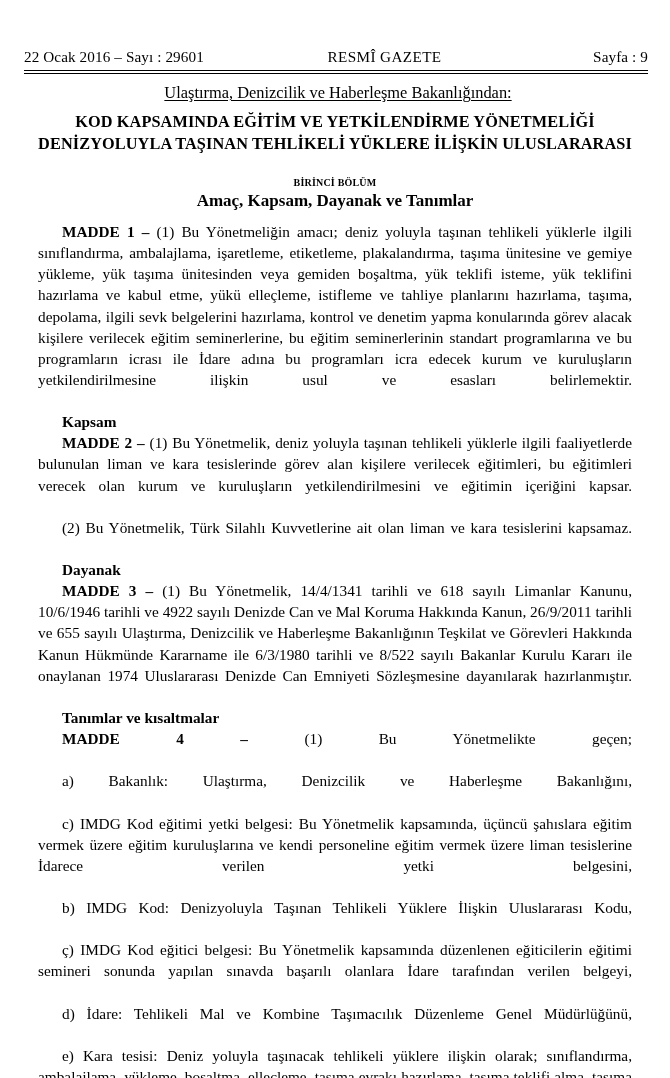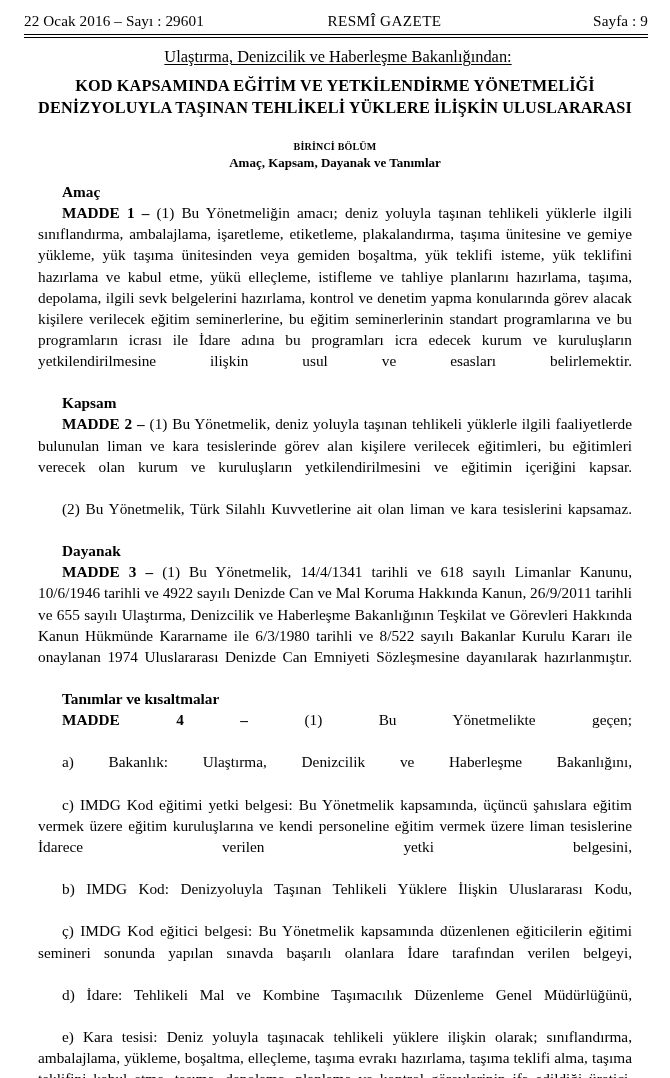--- a/index.html
+++ b/index.html
@@ -31,20 +31,21 @@
     justify-content: space-between;
     padding: 12px 22px 0 24px;
     font-size: 15.2px;
     letter-spacing: 0.1px;
   }
   .rh-left  { white-space: nowrap; }
   .rh-center{
     white-space: nowrap;
     letter-spacing: 0.4px;
     margin-right: 28px;
+    margin-top: 36px;
   }
   .rh-right { white-space: nowrap; }
 
   
   .header-rule {
     margin: 4px 22px 0 24px;
     border-top: 1.6px solid #000;
     height: 3px;
     box-sizing: content-box;
   }
@@ -84,21 +85,21 @@
   .chapter {
     text-align: center;
     font-weight: bold;
     font-size: 10px;
     margin: 22px 0 0 0;
     letter-spacing: 0.2px;
   }
   .chapter-sub {
     text-align: center;
     font-weight: bold;
-    font-size: 13px;
+    font-size: 17px;
     margin: 3px 0 0 0;
   }
 
   
   .body-text { margin-top: 10px; }
 
   p.para {
     margin: 0;
     font-size: 15.3px;
     line-height: 1.382;
@@ -143,21 +144,20 @@
 
     <div class="reg-title">
       <div>KOD KAPSAMINDA EĞİTİM VE YETKİLENDİRME YÖNETMELİĞİ</div>
       <div>DENİZYOLUYLA TAŞINAN TEHLİKELİ YÜKLERE İLİŞKİN ULUSLARARASI</div>
     </div>
 
     <div class="chapter">BİRİNCİ BÖLÜM</div>
     <div class="chapter-sub">Amaç, Kapsam, Dayanak ve Tanımlar</div>
 
     <div class="body-text">
-        <p class="head">Amaç</p>
         <p class="para"><b>MADDE 1 –</b> (1) Bu Yönetmeliğin amacı; deniz yoluyla taşınan tehlikeli yüklerle ilgili sınıflandırma, ambalajlama, işaretleme, etiketleme, plakalandırma, taşıma ünitesine ve gemiye yükleme, yük taşıma ünitesinden veya gemiden boşaltma, yük teklifi isteme, yük teklifini hazırlama ve kabul etme, yükü elleçleme, istifleme ve tahliye planlarını hazırlama, taşıma, depolama, ilgili sevk belgelerini hazırlama, kontrol ve denetim yapma konularında görev alacak kişilere verilecek eğitim seminerlerine, bu eğitim seminerlerinin standart programlarına ve bu programların icrası ile İdare adına bu programları icra edecek kurum ve kuruluşların yetkilendirilmesine ilişkin usul ve esasları belirlemektir.</p>
         <p class="head">Kapsam</p>
         <p class="para"><b>MADDE 2 –</b> (1) Bu Yönetmelik, deniz yoluyla taşınan tehlikeli yüklerle ilgili faaliyetlerde bulunulan liman ve kara tesislerinde görev alan kişilere verilecek eğitimleri, bu eğitimleri verecek olan kurum ve kuruluşların yetkilendirilmesini ve eğitimin içeriğini kapsar.</p>
         <p class="para">(2) Bu Yönetmelik, Türk Silahlı Kuvvetlerine ait olan liman ve kara tesislerini kapsamaz.</p>
         <p class="head">Dayanak</p>
         <p class="para"><b>MADDE 3 –</b> (1) Bu Yönetmelik, 14/4/1341 tarihli ve 618 sayılı Limanlar Kanunu, 10/6/1946 tarihli ve 4922 sayılı Denizde Can ve Mal Koruma Hakkında Kanun, 26/9/2011 tarihli ve 655 sayılı Ulaştırma, Denizcilik ve Haberleşme Bakanlığının Teşkilat ve Görevleri Hakkında Kanun Hükmünde Kararname ile 6/3/1980 tarihli ve 8/522 sayılı Bakanlar Kurulu Kararı ile onaylanan 1974 Uluslararası Denizde Can Emniyeti Sözleşmesine dayanılarak hazırlanmıştır.</p>
         <p class="head">Tanımlar ve kısaltmalar</p>
         <p class="para"><b>MADDE 4 –</b> (1) Bu Yönetmelikte geçen;</p>
         <p class="para">a) Bakanlık: Ulaştırma, Denizcilik ve Haberleşme Bakanlığını,</p>
         <p class="para">c) IMDG Kod eğitimi yetki belgesi: Bu Yönetmelik kapsamında, üçüncü şahıslara eğitim vermek üzere eğitim kuruluşlarına ve kendi personeline eğitim vermek üzere liman tesislerine İdarece verilen yetki belgesini,</p>

